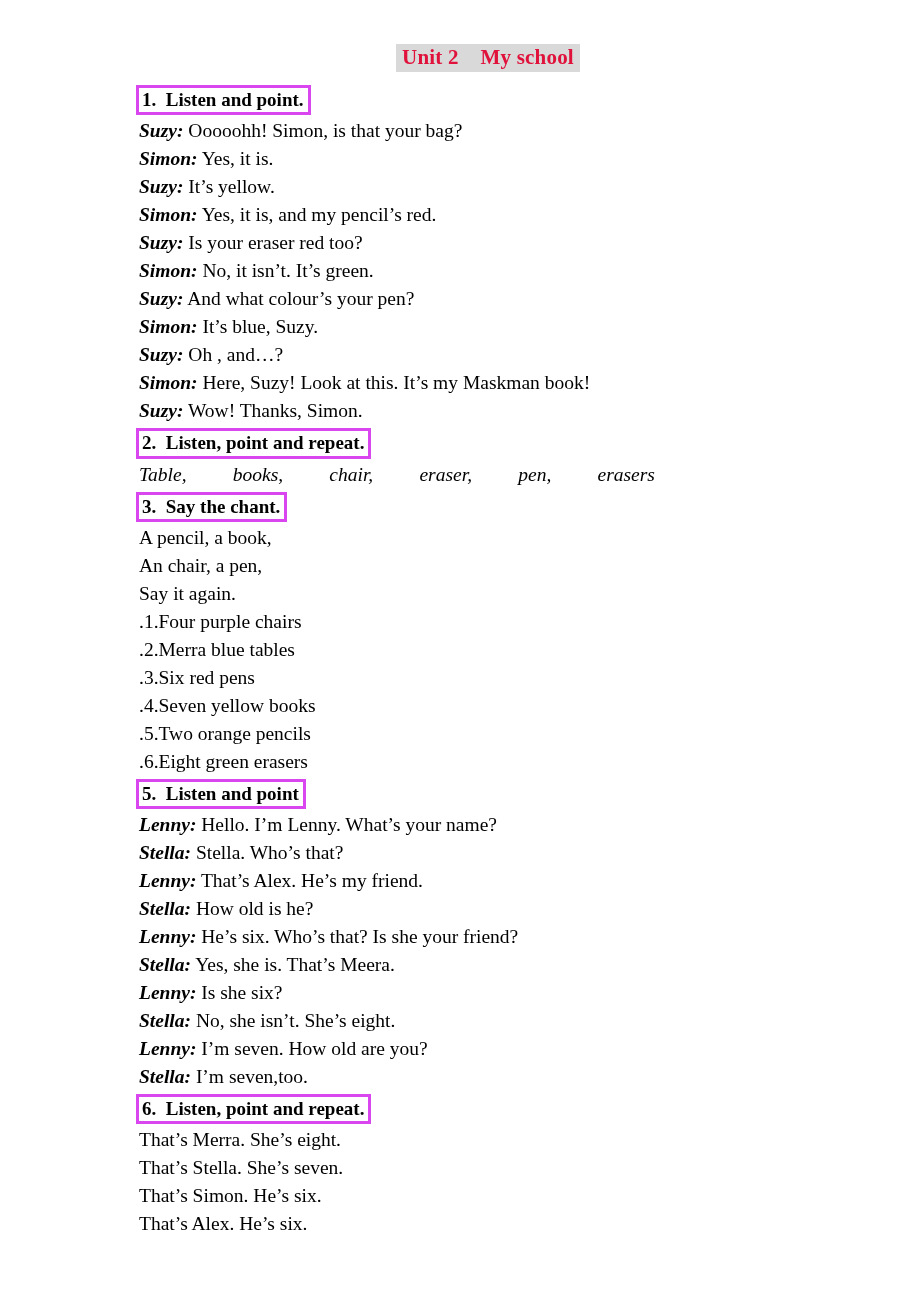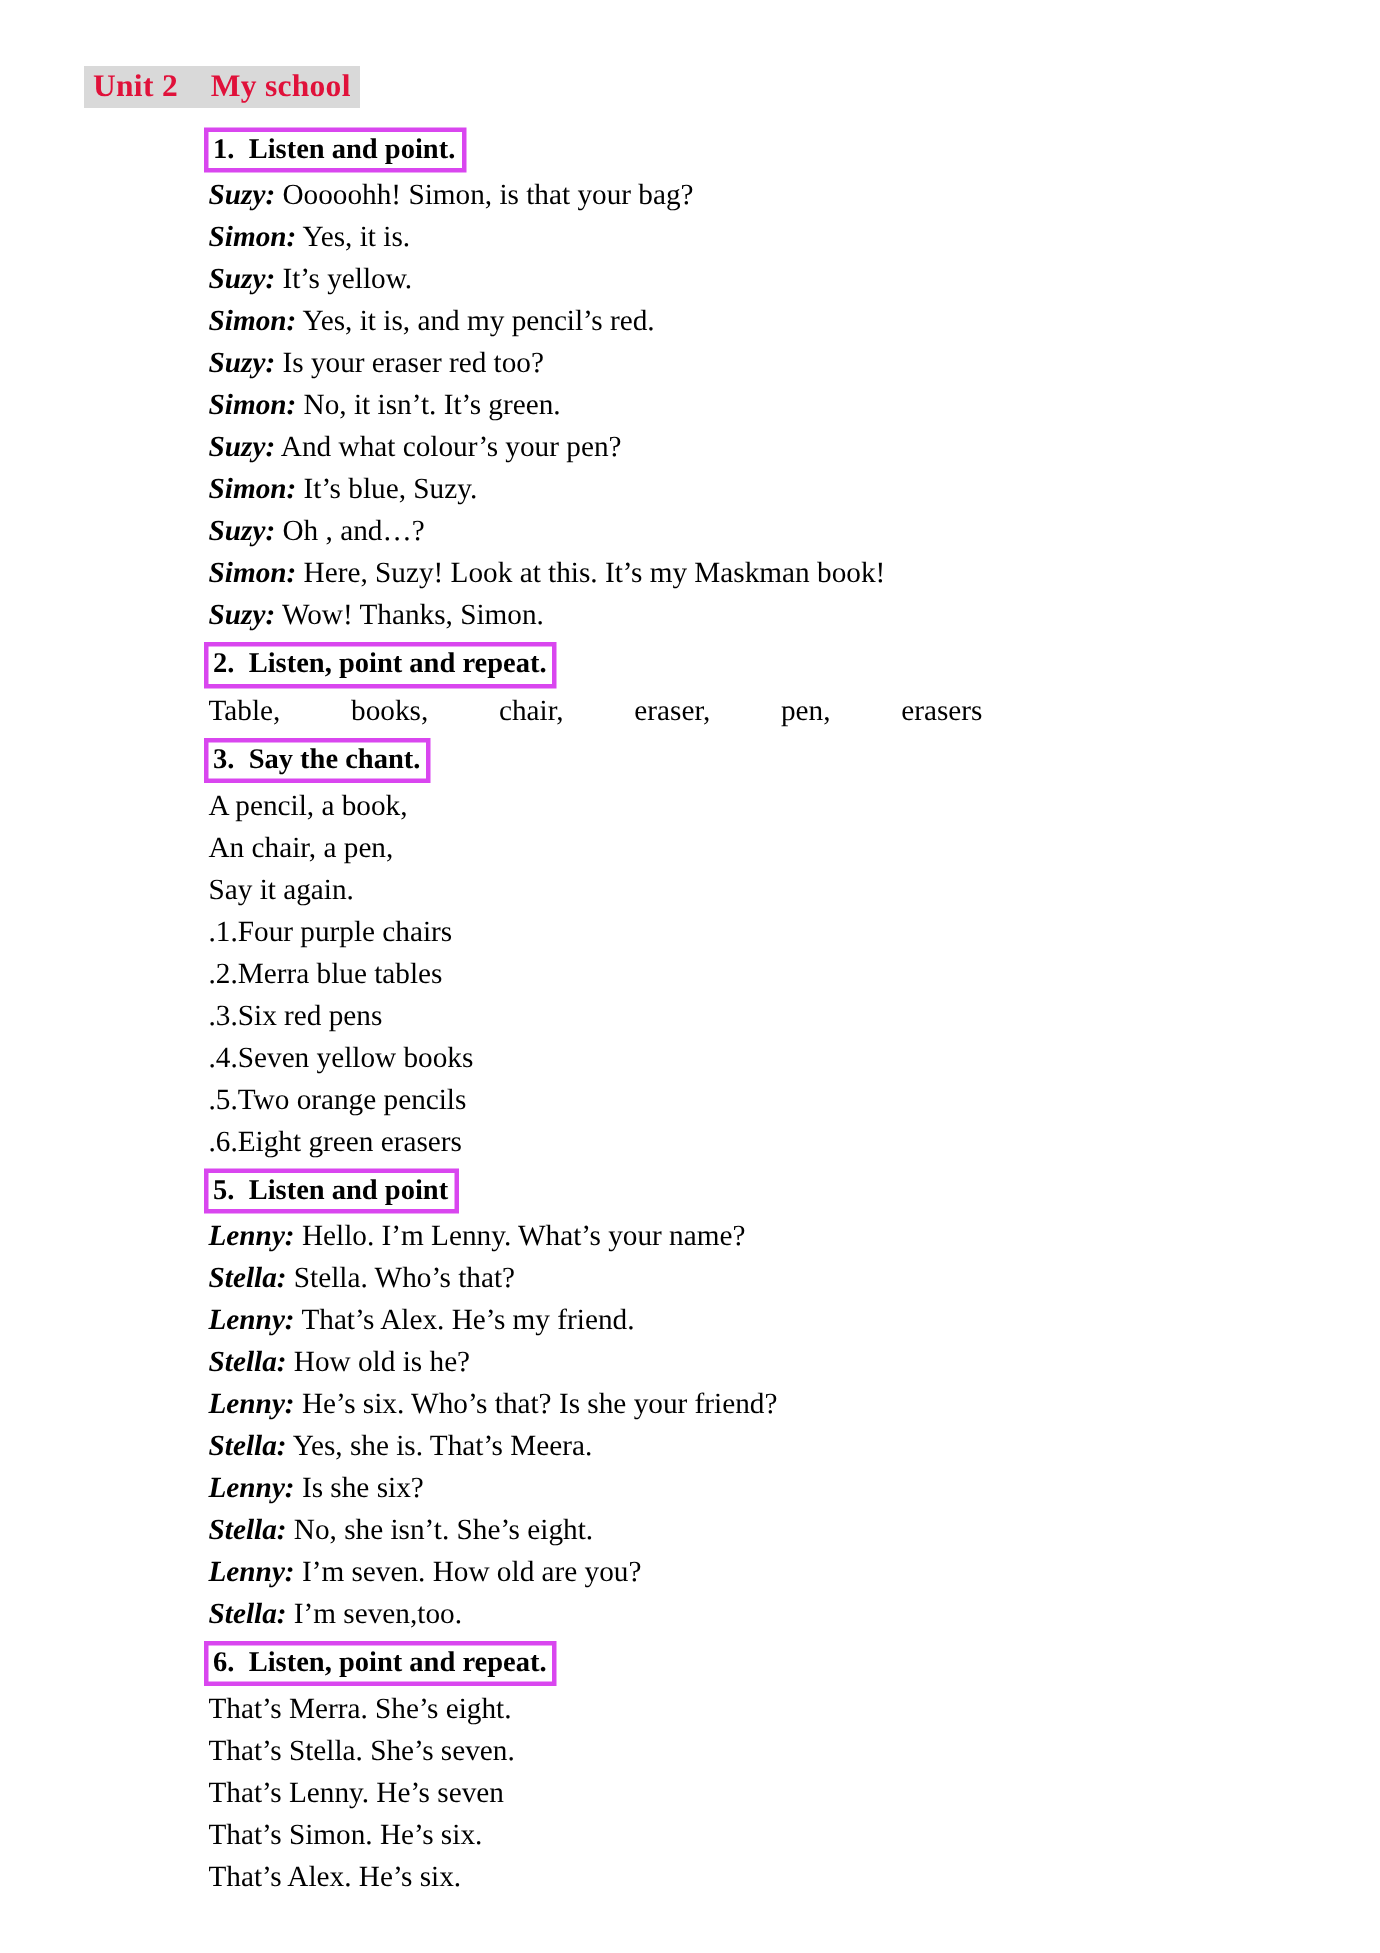--- a/index.html
+++ b/index.html
@@ -16,21 +16,21 @@
   }
   .page {
     position: relative;
     width: 920px;
     height: 1302px;
     box-sizing: border-box;
     padding: 0;
   }
   
   .title-row {
-    text-align: left;
+    text-align: center;
     padding-top: 44px;
     padding-left: 56px;
     line-height: 1;
   }
   .doc-title {
     display: inline-block;
     background: #d9d9d9;
     color: #e0113a;
     font-weight: bold;
     font-size: 21px;
@@ -69,20 +69,21 @@
   
   .wordlist {
     font-size: 19.5px;
     line-height: 28px;
     display: flex;
     justify-content: space-between;
     width: 516px;
   }
   .wordlist span {
     white-space: pre;
+    font-style: italic;
   }
   .block {
     margin: 0;
     padding: 0;
   }
 </style>
 </head>
 <body>
 
 <div class="page">
@@ -97,16 +98,16 @@
           <span>Table,</span>
           <span>books,</span>
           <span>chair,</span>
           <span>eraser,</span>
           <span>pen,</span>
           <span>erasers</span>
         </div></div>
       <div class="block"><div class="sec-head">3.  Say the chant.</div><div class="line">A pencil, a book,</div><div class="line">An chair, a pen,</div><div class="line">Say it again.</div></div>
       <div class="block"><div class="line">.1.Four purple chairs</div><div class="line">.2.Merra blue tables</div><div class="line">.3.Six red pens</div><div class="line">.4.Seven yellow books</div><div class="line">.5.Two orange pencils</div><div class="line">.6.Eight green erasers</div></div>
       <div class="block"><div class="sec-head">5.  Listen and point</div><div class="line"><span class="spk">Lenny:</span><span> Hello. I’m Lenny. What’s your name?</span></div><div class="line"><span class="spk">Stella:</span><span> Stella. Who’s that?</span></div><div class="line"><span class="spk">Lenny:</span><span> That’s Alex. He’s my friend.</span></div><div class="line"><span class="spk">Stella:</span><span> How old is he?</span></div><div class="line"><span class="spk">Lenny:</span><span> He’s six. Who’s that? Is she your friend?</span></div><div class="line"><span class="spk">Stella:</span><span> Yes, she is. That’s Meera.</span></div><div class="line"><span class="spk">Lenny:</span><span> Is she six?</span></div><div class="line"><span class="spk">Stella:</span><span> No, she isn’t. She’s eight.</span></div><div class="line"><span class="spk">Lenny:</span><span> I’m seven. How old are you?</span></div><div class="line"><span class="spk">Stella:</span><span> I’m seven,too.</span></div></div>
-      <div class="block"><div class="sec-head">6.  Listen, point and repeat.</div><div class="line">That’s Merra. She’s eight.</div><div class="line">That’s Stella. She’s seven.</div><div class="line">That’s Lenny. He’s seven</div><div class="line">That’s Simon. He’s six.</div><div class="line">That’s Alex. He’s six.</div></div>
+      <div class="block"><div class="sec-head">6.  Listen, point and repeat.</div><div class="line">That’s Merra. She’s eight.</div><div class="line">That’s Stella. She’s seven.</div><div class="line">That’s Simon. He’s six.</div><div class="line">That’s Alex. He’s six.</div></div>
     </div>
 
 </div>
 
 </body></html>

